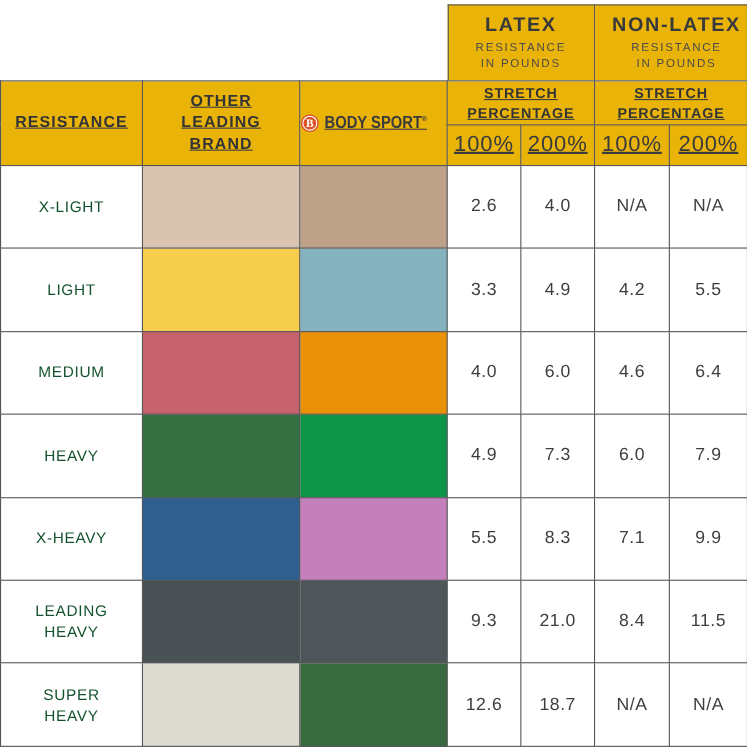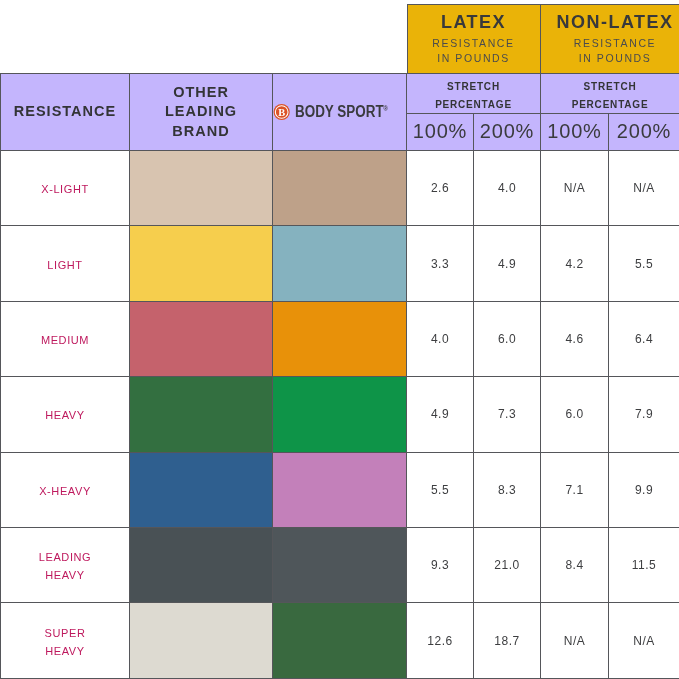--- a/index.html
+++ b/index.html
@@ -35,34 +35,34 @@
     display: flex; flex-direction: column; align-items: center; justify-content: center;
     background: #eab308;
   }
   .topbox.no-left { border-left: 0; padding-left: 11px; }
   .top-title { font-size: 18px; font-weight: 700; letter-spacing: 1.5px; color: #38393b; }
   .top-sub { font-size: 10.5px; letter-spacing: 1.6px; color: #4a4b4d; white-space: pre-line; line-height: 1.45; margin-top: 3px; }
 
   
   tr.r-hdr1 { height: 39px; }
   tr.r-hdr2 { height: 37px; }
-  td.gray { background: #c4b5fd; }
+  td.gray { background: #eab308; text-decoration: underline; }
   .col-hdr { font-size: 14.5px; font-weight: 700; letter-spacing: 1px; color: #333436; white-space: pre-line; line-height: 1.35; }
-  .stretch-hdr { font-size: 10px; font-weight: 700; letter-spacing: 0.8px; color: #333436; white-space: pre-line; line-height: 1.3; }
+  .stretch-hdr { font-size: 13px; font-weight: 700; letter-spacing: 0.8px; color: #333436; white-space: pre-line; line-height: 1.3; }
   .pct { font-size: 20px; letter-spacing: 0.8px; color: #3a3b3d; }
 
   
   .brand-wrap { display: flex; align-items: center; justify-content: center; gap: 5px; }
   .brand-name { font-size: 16px; font-weight: 700; letter-spacing: 0px; color: #3a3b3e; transform: scaleX(0.84); transform-origin: left center; white-space: nowrap; }
   .brand-name sup { font-size: 7px; vertical-align: super; }
 
   
   tr.r-data { height: 75px; }
-  .row-label { font-size: 11px; letter-spacing: 0.6px; color: #be185d; white-space: pre-line; line-height: 1.35; }
-  td.val { font-size: 12px; letter-spacing: 0.5px; color: #3d3e40; background: #ffffff; }
+  .row-label { font-size: 14px; letter-spacing: 0.6px; color: #14532d; white-space: pre-line; line-height: 1.35; }
+  td.val { font-size: 16px; letter-spacing: 0.5px; color: #3d3e40; background: #ffffff; }
   td.swatch { padding: 0; }
   td.labelcell { background: #ffffff; }
 </style>
 </head>
 <body>
 
 <table class="cmp">
   <colgroup>
     <col class="c1">
       <col class="c2">

